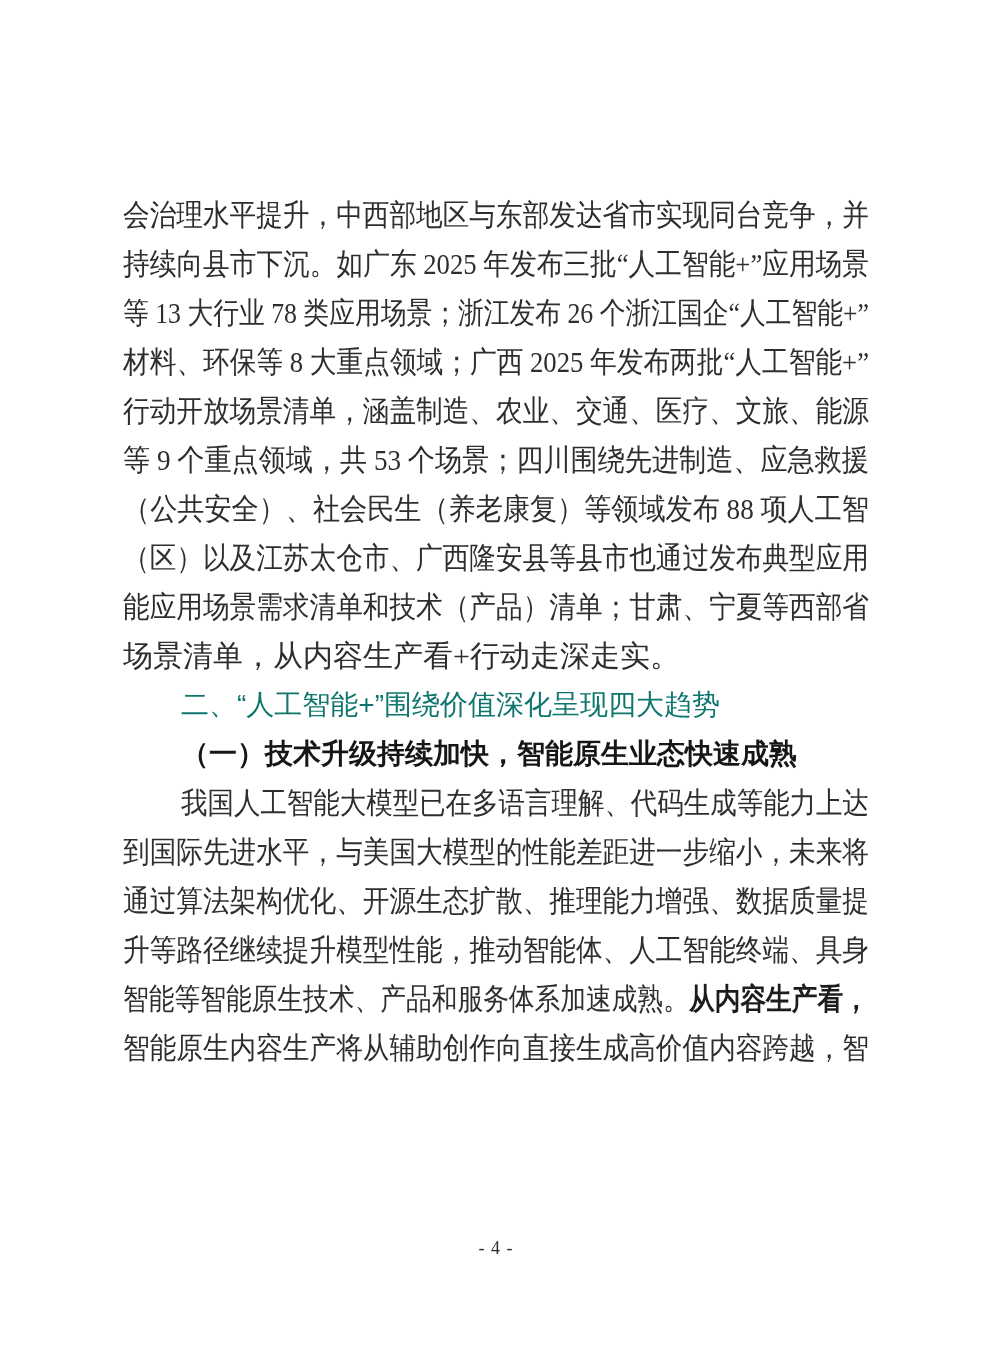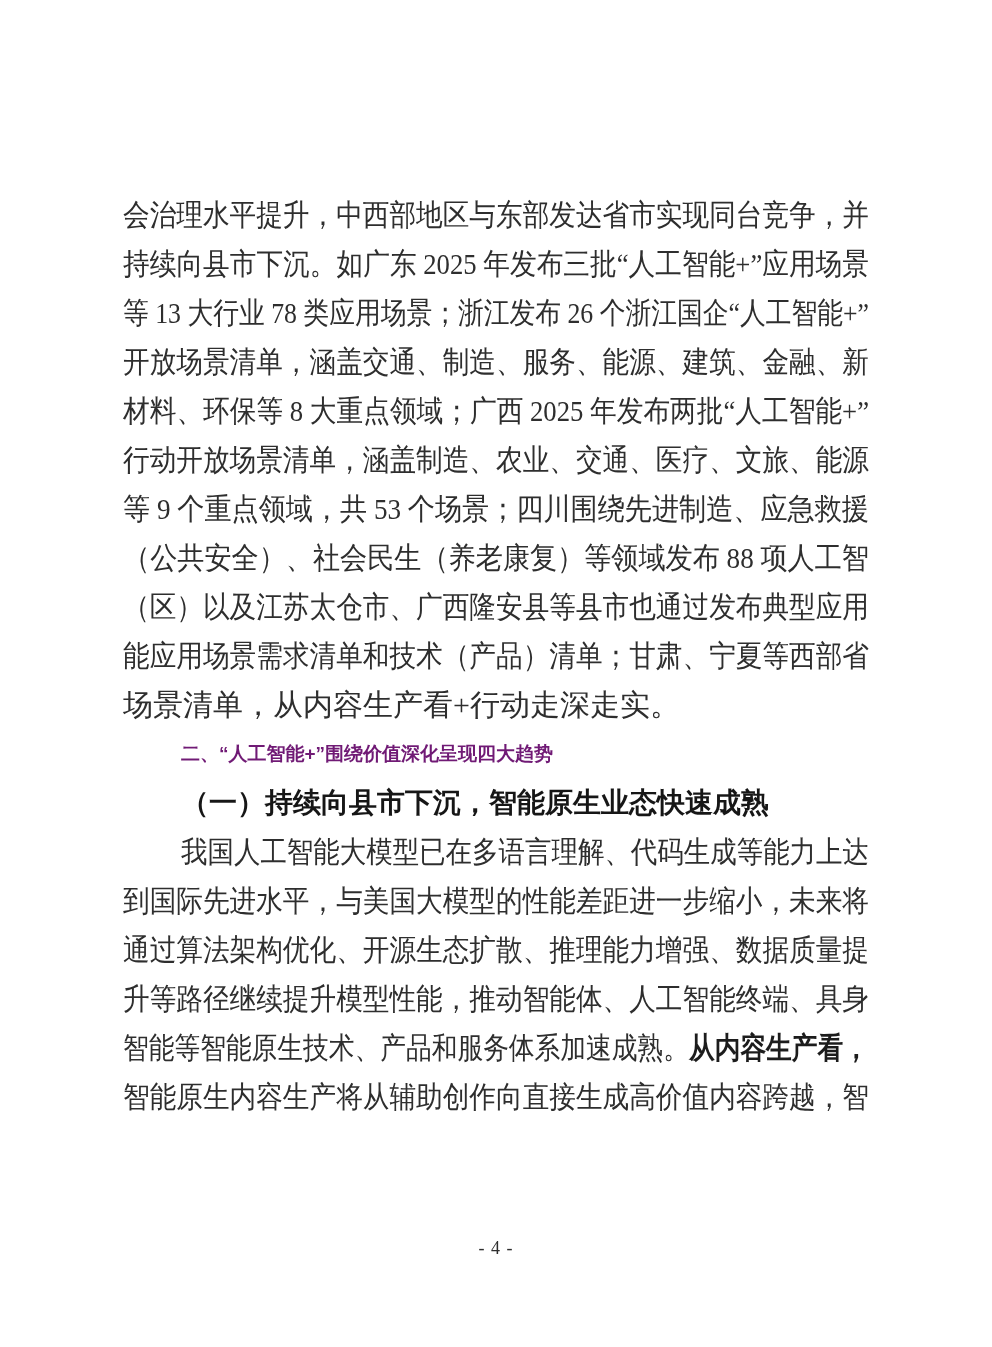--- a/index.html
+++ b/index.html
@@ -30,23 +30,23 @@
     white-space: nowrap;
     text-align: left;
   }
   .line .lt {
     display: inline-block;
     white-space: nowrap;
   }
   .indent { padding-left: 58px; }
   .heading-main {
     font-family: "Liberation Sans", "DejaVu Sans", sans-serif;
-    font-weight: bold;
-    font-size: 19px;
-    color: #701a75;
+    font-weight: normal;
+    font-size: 28px;
+    color: #0f766e;
   }
   .heading-sub {
     font-family: "Liberation Serif", "DejaVu Serif", serif;
     font-weight: bold;
     font-size: 28px;
     color: #161616;
   }
   .bold { font-weight: bold; color: #1c1c1c; }
   .footer {
     position: absolute;
@@ -61,31 +61,30 @@
 </style>
 </head>
 <body>
 
 <div class="page">
   <div class="text-block">
 
     <div class="line"><span class="lt" style="transform-origin: 0px 50%; transform: scaleX(0.888095);">会治理水平提升，中西部地区与东部发达省市实现同台竞争，并</span></div>
     <div class="line"><span class="lt" style="transform-origin: 0px 50%; transform: scaleX(0.889618);">持续向县市下沉。如广东 2025 年发布三批“人工智能+”应用场景</span></div>
     <div class="line"><span class="lt" style="transform-origin: 0px 50%; transform: scaleX(0.85889);">等 13 大行业 78 类应用场景；浙江发布 26 个浙江国企“人工智能+”</span></div>
-    <div class="line"><span class="lt" style="transform-origin: 0px 50%; transform: scaleX(0.888095);">开放场景清单，涵盖交通、制造、服务、能源、建筑、金融、新</span></div>
     <div class="line"><span class="lt" style="transform-origin: 0px 50%; transform: scaleX(0.889618);">材料、环保等 8 大重点领域；广西 2025 年发布两批“人工智能+”</span></div>
     <div class="line"><span class="lt" style="transform-origin: 0px 50%; transform: scaleX(0.888095);">行动开放场景清单，涵盖制造、农业、交通、医疗、文旅、能源</span></div>
     <div class="line"><span class="lt" style="transform-origin: 0px 50%; transform: scaleX(0.904242);">等 9 个重点领域，共 53 个场景；四川围绕先进制造、应急救援</span></div>
     <div class="line"><span class="lt" style="transform-origin: 0px 50%; transform: scaleX(0.904242);">（公共安全）、社会民生（养老康复）等领域发布 88 项人工智</span></div>
     <div class="line"><span class="lt" style="transform-origin: 0px 50%; transform: scaleX(0.888095);">（区）以及江苏太仓市、广西隆安县等县市也通过发布典型应用</span></div>
     <div class="line"><span class="lt" style="transform-origin: 0px 50%; transform: scaleX(0.888095);">能应用场景需求清单和技术（产品）清单；甘肃、宁夏等西部省</span></div>
     <div class="line"><span class="lt">场景清单，从内容生产看+行动走深走实。</span></div>
 
     <div class="line heading-main indent"><span class="lt">二、“人工智能+”围绕价值深化呈现四大趋势</span></div>
-    <div class="line heading-sub indent"><span class="lt">（一）持续向县市下沉，智能原生业态快速成熟</span></div>
+    <div class="line heading-sub indent"><span class="lt">（一）技术升级持续加快，智能原生业态快速成熟</span></div>
 
     <div class="line indent"><span class="lt" style="transform-origin: 0px 50%; transform: scaleX(0.882051);">我国人工智能大模型已在多语言理解、代码生成等能力上达</span></div>
     <div class="line"><span class="lt" style="transform-origin: 0px 50%; transform: scaleX(0.888095);">到国际先进水平，与美国大模型的性能差距进一步缩小，未来将</span></div>
     <div class="line"><span class="lt" style="transform-origin: 0px 50%; transform: scaleX(0.888095);">通过算法架构优化、开源生态扩散、推理能力增强、数据质量提</span></div>
     <div class="line"><span class="lt" style="transform-origin: 0px 50%; transform: scaleX(0.888095);">升等路径继续提升模型性能，推动智能体、人工智能终端、具身</span></div>
     <div class="line"><span class="lt" style="transform-origin: 0px 50%; transform: scaleX(0.857471);"><span>智能等智能原生技术、产品和服务体系加速成熟。</span><span class="bold">从内容生产看，</span></span></div>
     <div class="line"><span class="lt" style="transform-origin: 0px 50%; transform: scaleX(0.888095);">智能原生内容生产将从辅助创作向直接生成高价值内容跨越，智</span></div>
 
   </div>
 

